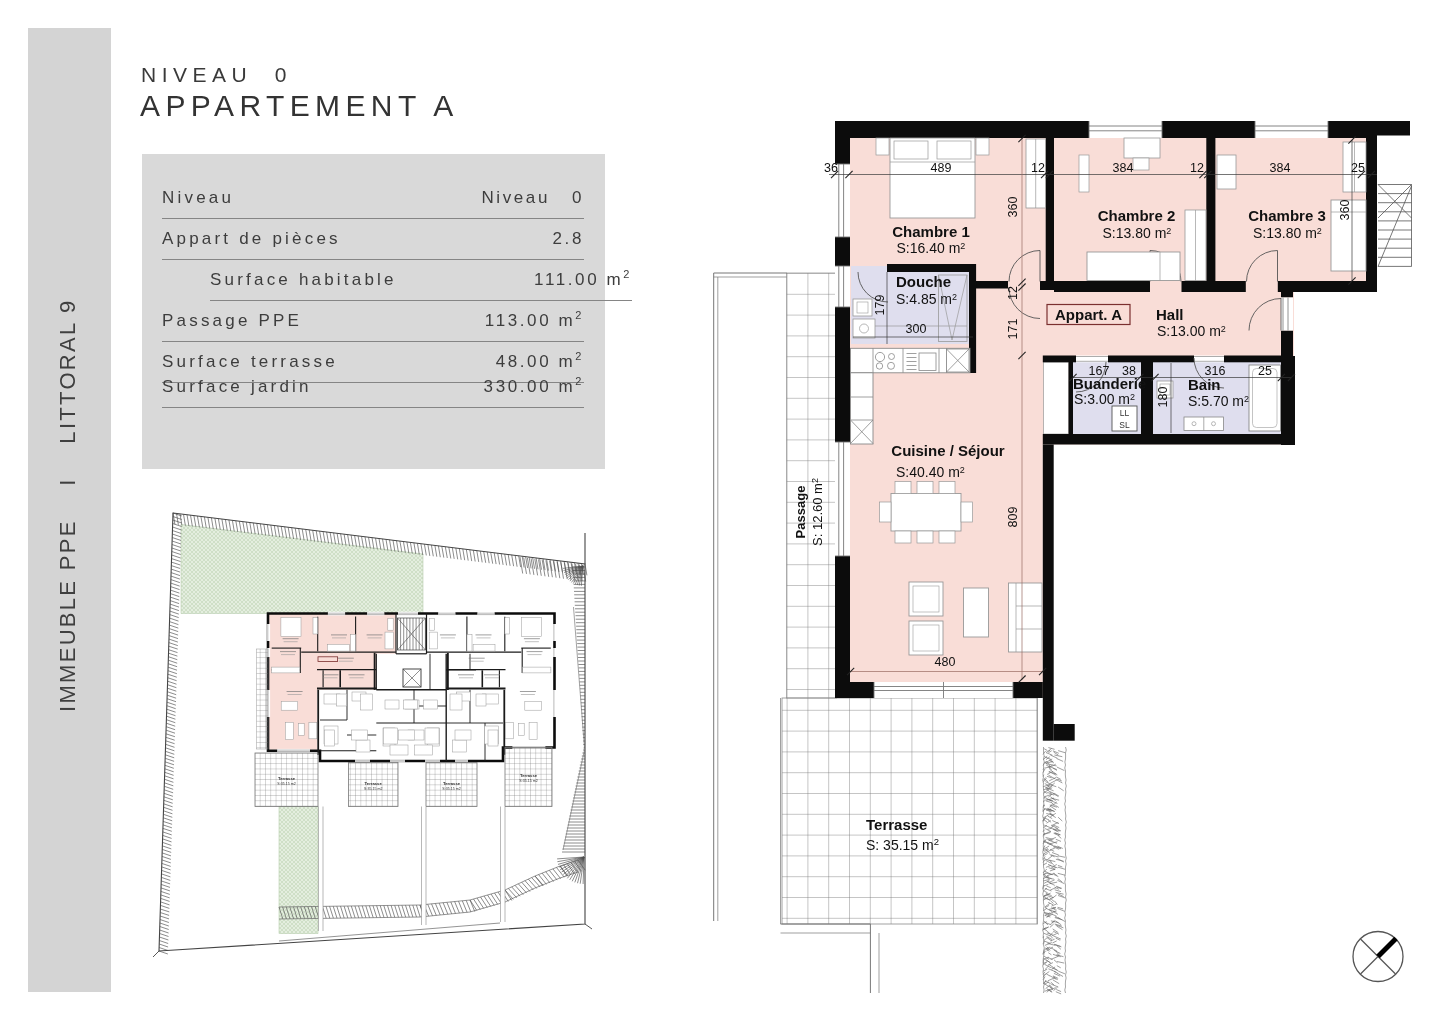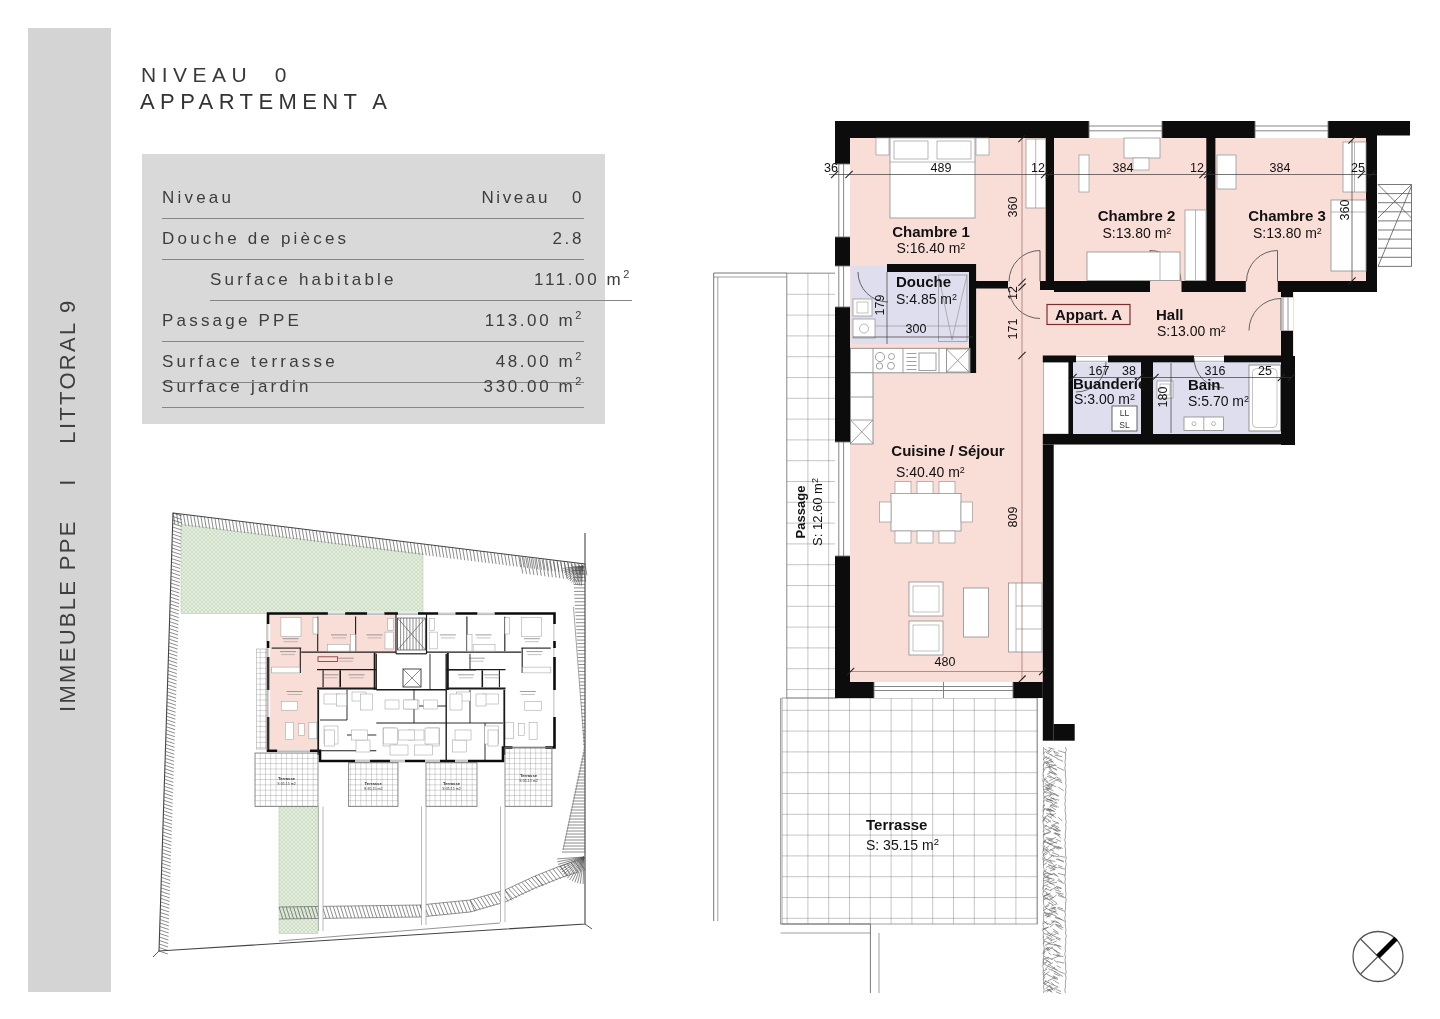--- a/index.html
+++ b/index.html
@@ -1,21 +1,21 @@
 <!DOCTYPE html>
 <html><head>
 <meta charset="utf-8">
 <style>
 html,body{margin:0;padding:0;}
 body{width:1440px;height:1019px;position:relative;background:#fff;font-family:"Liberation Sans",sans-serif;overflow:hidden;}
 .sidebar{position:absolute;left:28px;top:28px;width:83px;height:964px;background:#d4d4d4;}
 .sidetext{position:absolute;left:55px;top:712px;transform-origin:0 0;transform:rotate(-90deg);font-size:22px;letter-spacing:2.3px;color:#3f3f3f;white-space:nowrap;}
 .t1{position:absolute;left:141px;top:62.5px;font-size:21px;letter-spacing:5.5px;color:#3a3a3a;}
-.t2{position:absolute;left:140px;top:88.5px;font-size:22px;letter-spacing:5.4px;color:#333;}
-.tbl{position:absolute;left:141.5px;top:153.5px;width:463.5px;height:270px;background:#d9d9d9;}
+.t2{position:absolute;left:140px;top:88.5px;font-size:30px;letter-spacing:5.4px;color:#333;}
+.tbl{position:absolute;left:141.5px;top:153.5px;width:463.5px;height:315px;background:#d9d9d9;}
 .row{position:absolute;left:20.5px;width:422px;height:41px;border-bottom:1px solid #858585;font-size:17px;color:#3d3d3d;letter-spacing:3.2px;}
 .row .l{position:absolute;left:0;bottom:10px;}
 .row .r{position:absolute;right:0;bottom:10px;letter-spacing:2.6px;}
 sup{font-size:11px;}
 svg{position:absolute;left:0;top:0;}
 </style>
 </head>
 <body>
 
 <div class="sidebar"></div>
@@ -25,21 +25,21 @@
 <div class="t1">NIVEAU&nbsp;&nbsp;0</div>
 
 <div class="t2">APPARTEMENT A</div>
 
 <div class="tbl">
 <div class="row" style="top:23px;">
       <span class="l">Niveau</span>
       <span class="r">Niveau&nbsp;&nbsp;&nbsp;0</span>
     </div>
 <div class="row" style="top:64px;">
-      <span class="l">Douche de pièces</span>
+      <span class="l">Appart de pièces</span>
       <span class="r">2.8</span>
     </div>
 <div class="row" style="top:105px;margin-left:48px;">
       <span class="l">Surface habitable</span>
       <span class="r">111.00 m<sup>2</sup></span>
     </div>
 <div class="row" style="top:146px;">
       <span class="l">Passage PPE</span>
       <span class="r">113.00 m<sup>2</sup></span>
     </div>

